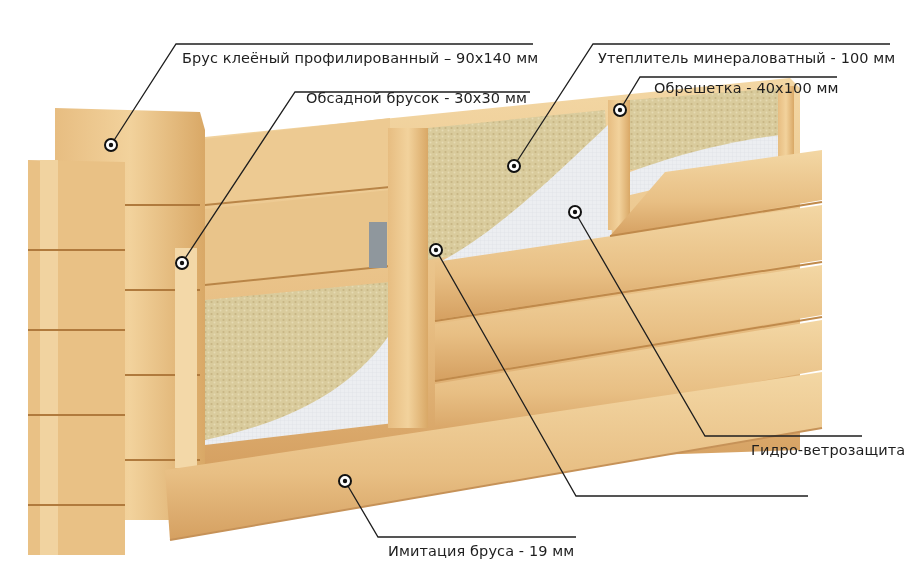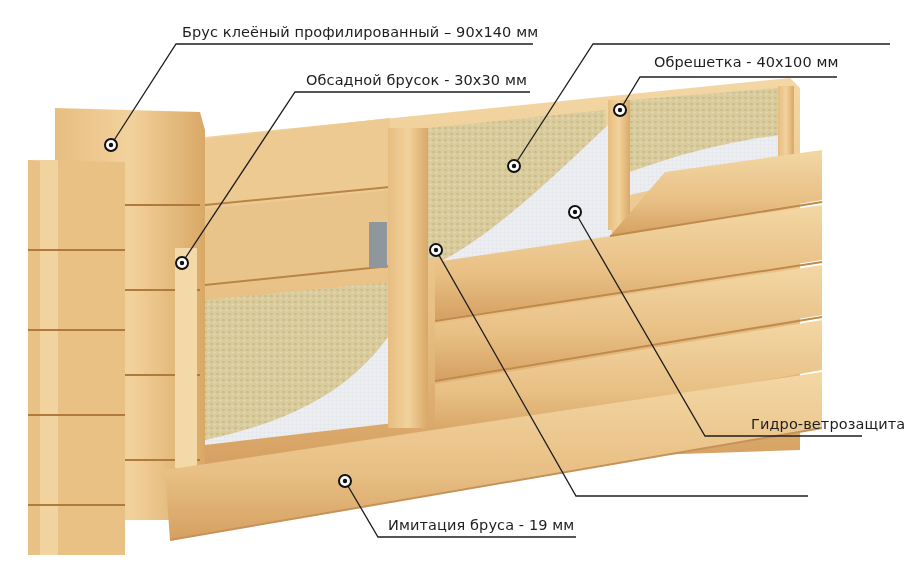--- a/index.html
+++ b/index.html
@@ -1,19 +1,19 @@
 <!DOCTYPE html>
 <html><head>
 <meta charset="utf-8">
 <style>
   html, body { margin:0; padding:0; background:#ffffff; }
   #stage { position:relative; width:910px; height:574px; overflow:hidden; background:#ffffff;
            font-family:"DejaVu Sans", "Liberation Sans", sans-serif; }
   #art { position:absolute; left:0; top:0; }
-  .callout-label { position:absolute; font-size:14.5px; color:#1e1e1e; white-space:nowrap; line-height:16px; letter-spacing:0.1px; }
+  .callout-label { position:absolute; font-size:14.5px; color:#1e1e1e; white-space:nowrap; line-height:16px; letter-spacing:0.1px;margin-top:26px; }
 </style>
 </head>
 <body>
 
 <div id="stage">
   <svg id="art" width="910" height="574" viewBox="0 0 910 574">
     <defs>
       <linearGradient id="woodH" x1="0" y1="0" x2="0" y2="1">
         <stop offset="0" stop-color="#f3d7a4"></stop>
         <stop offset="0.6" stop-color="#e8bf84"></stop>
@@ -130,17 +130,18 @@
           <circle cx="436" cy="250" r="2.2" fill="#111"></circle>
         </g>
       <g>
           <circle cx="345" cy="481" r="6" fill="#fff" stroke="#111" stroke-width="2"></circle>
           <circle cx="345" cy="481" r="2.2" fill="#111"></circle>
         </g>
     </g>
   </svg>
 
   <div class="callout-label" style="left:182px; top:24px;">Брус клеёный профилированный – 90х140 мм</div>
-  <div class="callout-label" style="left:306px; top:72px;">Обсадной брусок - 30х30 мм</div>
+  <div class="callout-label" style="left:306px; top:64px;">Обсадной брусок - 30х30 мм</div>
+  <div class="callout-label" style="left:598px; top:24px;">Утеплитель минераловатный  - 100 мм</div>
   <div class="callout-label" style="left:654px; top:54px;">Обрешетка - 40х100 мм</div>
   <div class="callout-label" style="left:751px; top:416px;">Гидро-ветрозащита</div>
   <div class="callout-label" style="left:388px; top:517px;">Имитация бруса - 19 мм</div>
 </div>
 
 </body></html>

